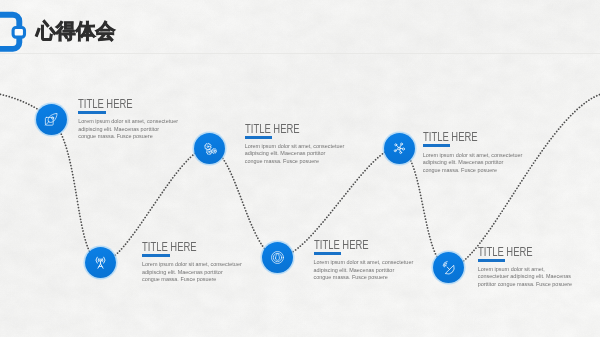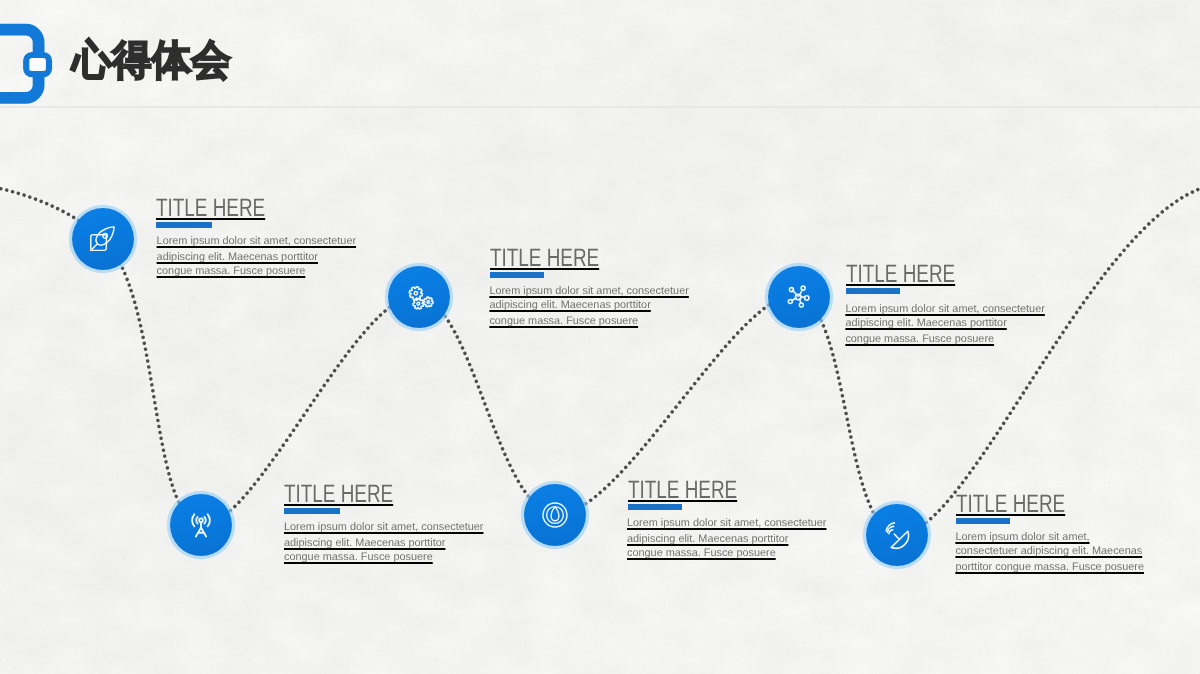--- a/index.html
+++ b/index.html
@@ -19,21 +19,21 @@
   .curve{position:absolute;left:0;top:0;width:600px;height:337px;}
 
   
   .node{position:absolute;width:31.5px;height:31.5px;border-radius:50%;
         background:linear-gradient(170deg,#0c80e6 0%,#0878dc 55%,#0a72d2 100%);
         box-shadow:0 0 0 1.6px rgba(150,206,250,0.62);
         display:flex;align-items:center;justify-content:center;}
   .node svg{display:block;opacity:0.93;}
 
   
-  .tb{position:absolute;text-decoration:underline;}
+  .tb{position:absolute;}
   .tb .tt{font-size:12.6px;color:#6a6a6a;letter-spacing:0px;font-weight:400;
           line-height:12.6px;white-space:nowrap;transform:scaleX(0.75);
           transform-origin:left top;height:12.6px;}
   .tb .bar{width:27.5px;height:3px;background:#1872c8;margin-top:0.4px;}
   .tb .bd{margin-top:4.3px;font-size:5.45px;color:#737373;line-height:7.6px;font-weight:400;
           transform:scaleX(1.0);transform-origin:left top;}
 </style>
 </head>
 <body>
 

